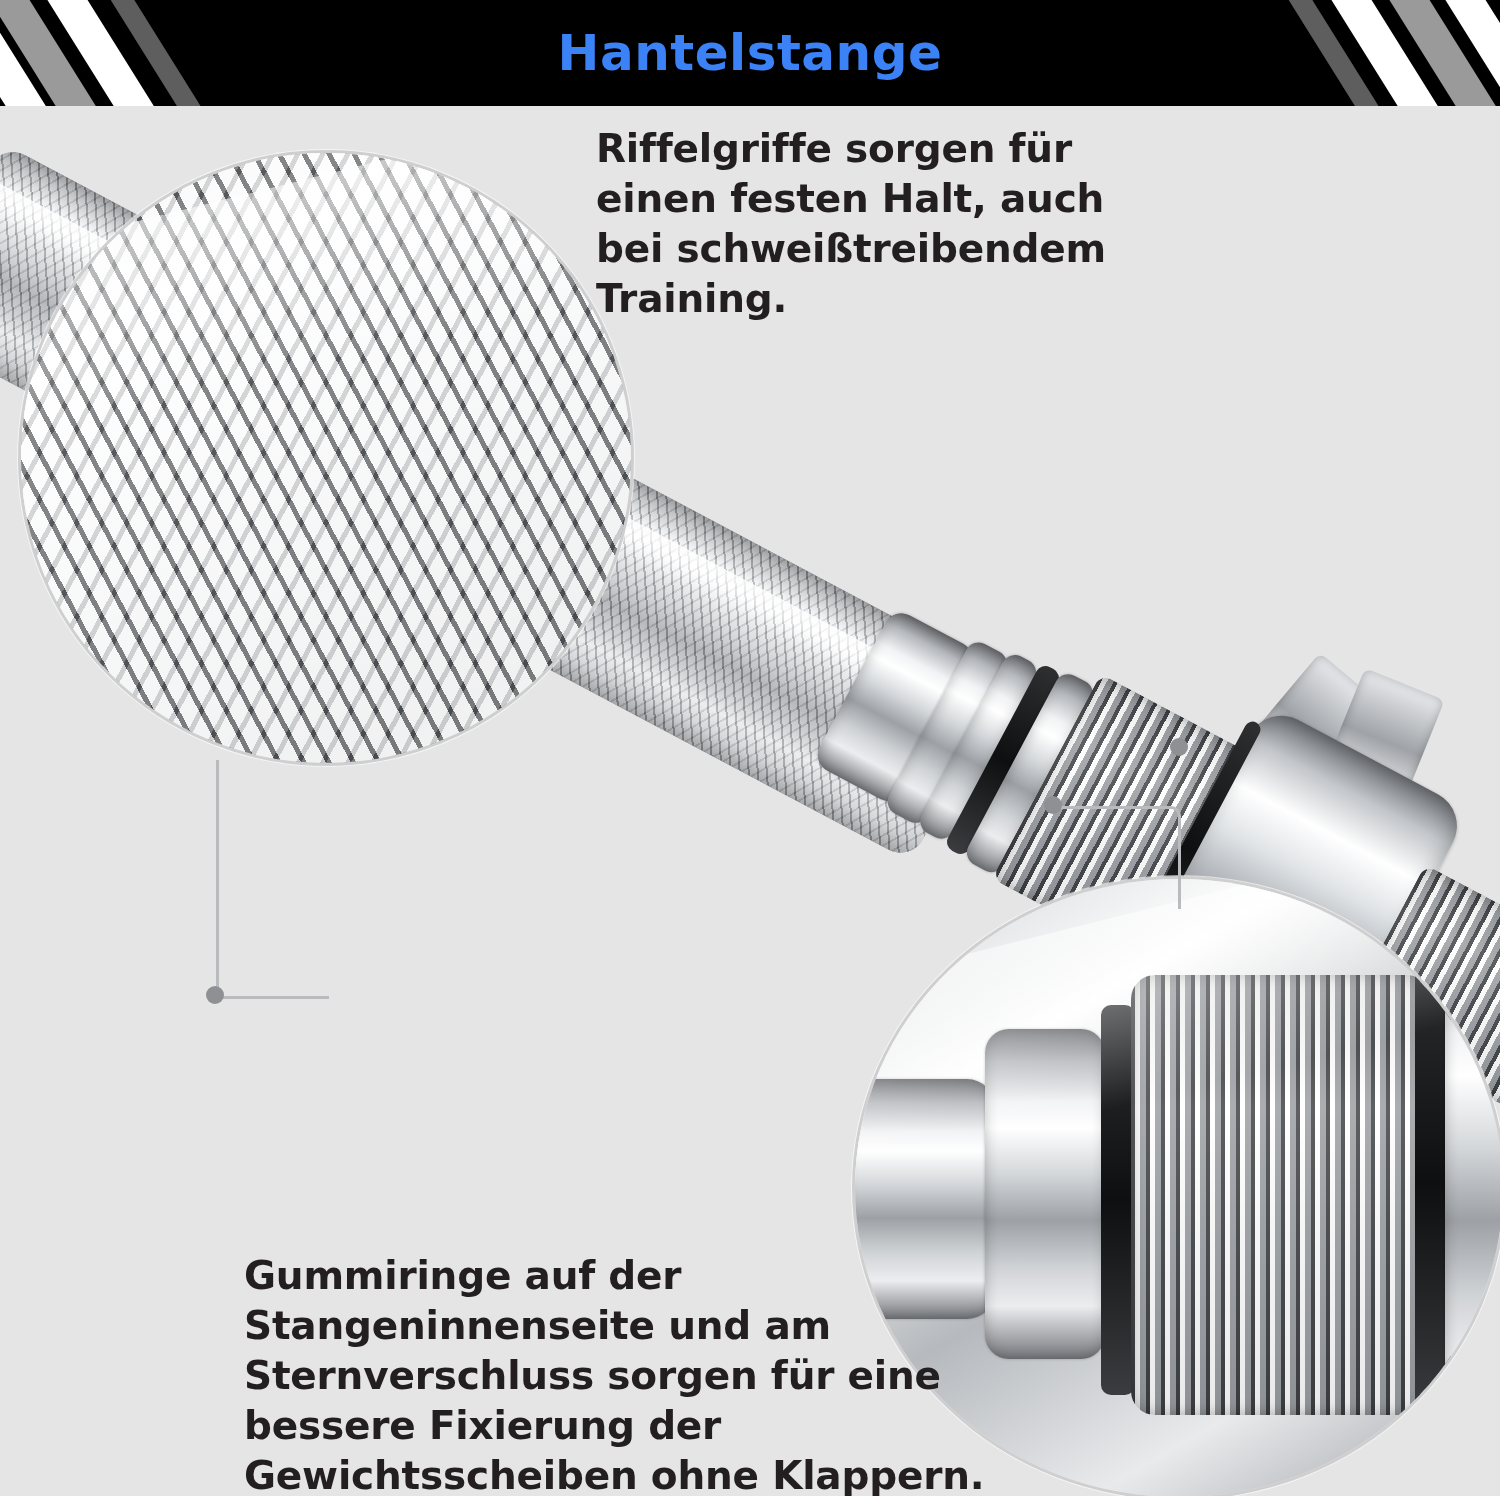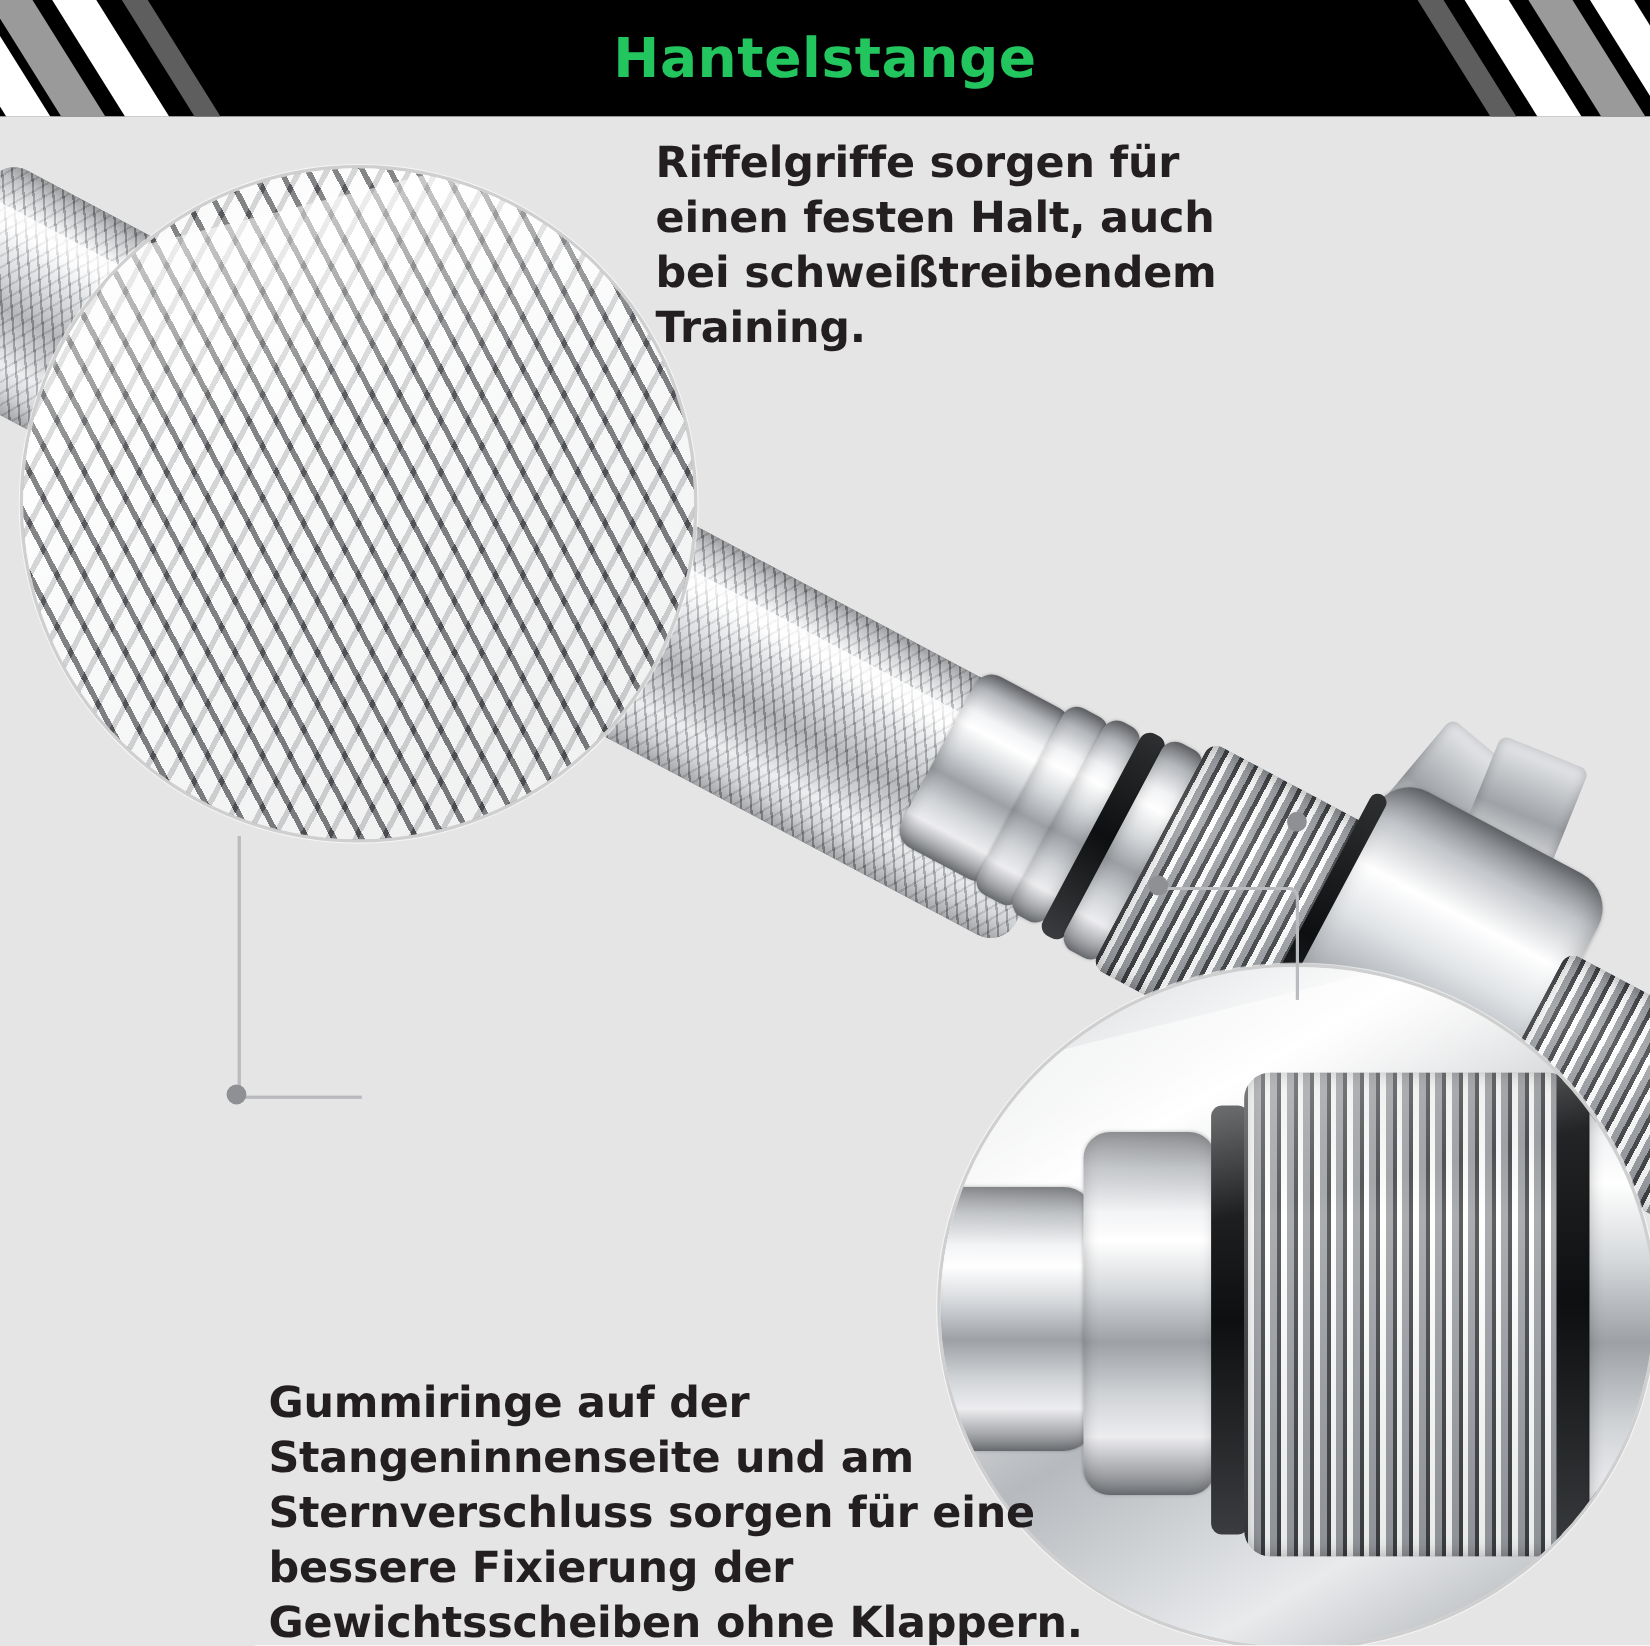--- a/index.html
+++ b/index.html
@@ -31,21 +31,21 @@
   }
   .header-title {
     position: absolute;
     left: 0;
     top: 0;
     width: 1500px;
     height: 106px;
     display: flex;
     align-items: center;
     justify-content: center;
-    color: #22c55e;
+    color: #3b82f6;
     font-size: 50px;
     font-weight: bold;
     letter-spacing: 0.5px;
     z-index: 4;
     border-radius: 19px;
   }
   
   .stripes {
     position: absolute;
     top: 0;

